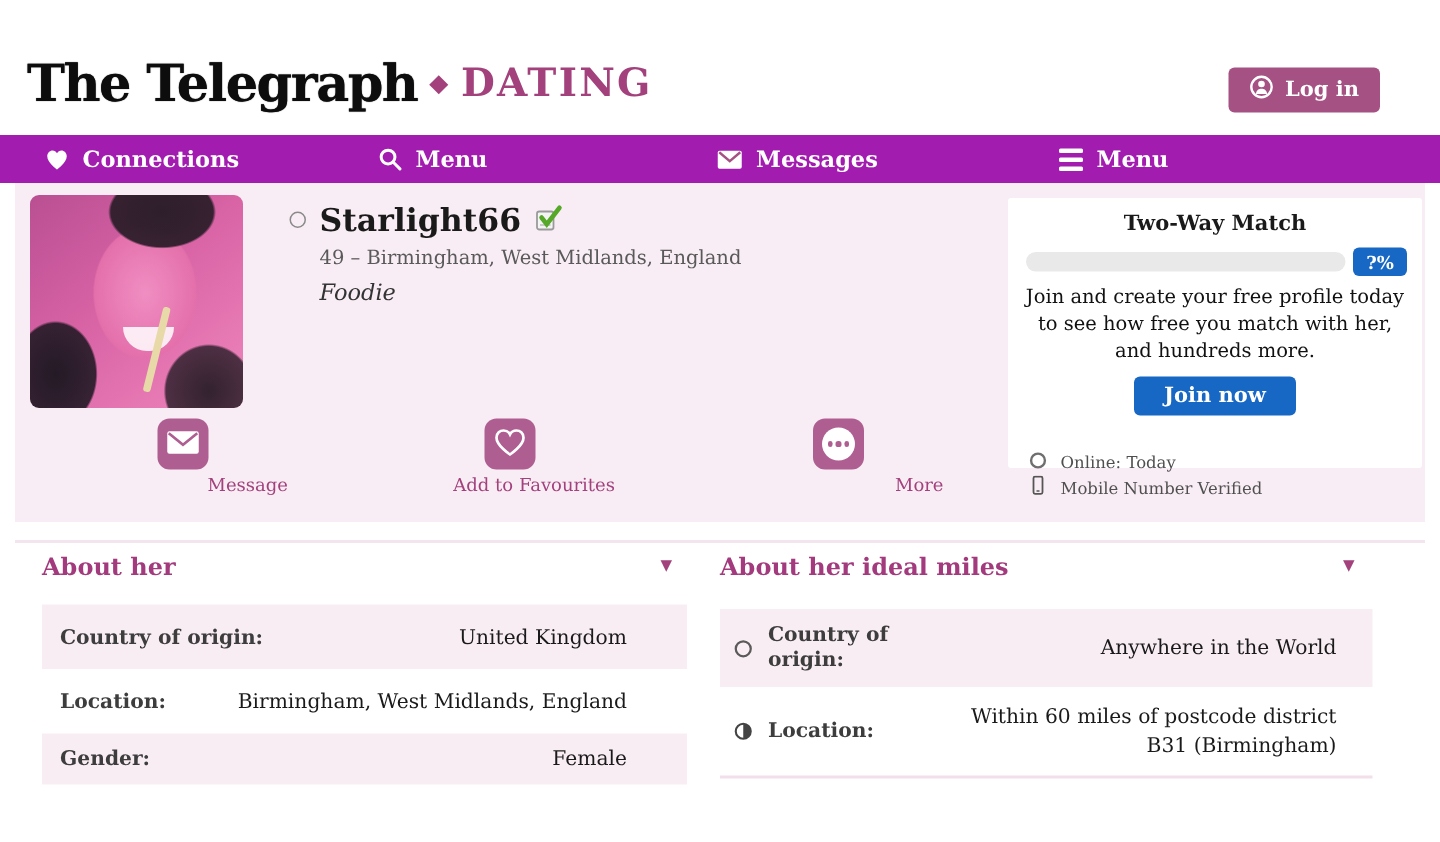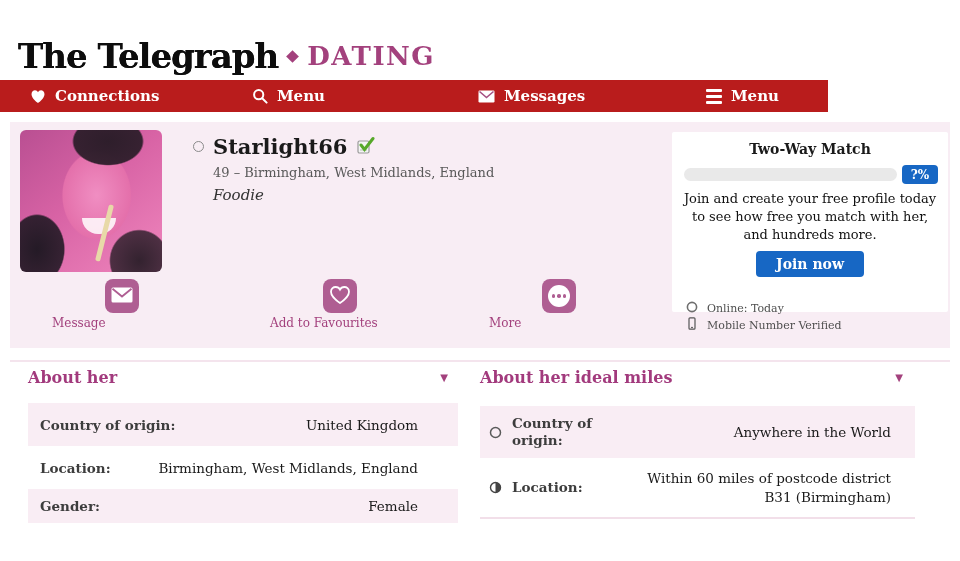--- a/index.html
+++ b/index.html
@@ -9,21 +9,21 @@
 
   
   .header { position:absolute; top:0; left:0; width:960px; height:64px; background:#fff;padding-left:35px; }
   .logo { position:absolute; left:18px; top:36px; display:flex; align-items:center; gap:10px; white-space:nowrap; }
   .logo-main { font-family:"DejaVu Serif",serif; font-weight:bold; font-size:34px; color:#0d0d0d; letter-spacing:-1px; text-shadow:0 0 0.6px #0d0d0d; }
   .logo-sep { width:9px; height:9px; background:#a3417d; transform:rotate(45deg); display:inline-block; }
   .logo-sub { font-size:26px; font-weight:bold; color:#a3417d; letter-spacing:1.5px; }
   .login-btn { position:absolute; right:40px; top:45px; height:30px; background:#a65183; border:none; border-radius:4px; color:#fff; font-family:"DejaVu Serif",serif; font-weight:bold; font-size:14px; display:flex; align-items:center; gap:8px; padding:0 14px; cursor:pointer; }
 
   
-  .nav { position:absolute; top:80px; left:0; width:828px; height:32px; background:#b91c1c; }
+  .nav { position:absolute; top:90px; left:0; width:960px; height:32px; background:#a21caf; }
   .nav-item { position:absolute; top:0; height:32px; display:flex; align-items:center; gap:9px; color:#fff; font-weight:bold; font-size:15px; cursor:pointer; }
   .nav-item svg { display:block; }
   .burger { display:flex; flex-direction:column; gap:3px; }
   .burger span { display:block; width:16px; height:3px; background:#fff; border-radius:1px; }
 
   
   .hero { position:absolute; top:122px; left:10px; width:940px; height:226px; background:#f8edf4; }
   .photo { position:absolute; left:10px; top:8px; width:142px; height:142px; border-radius:6px; overflow:hidden;
     background:
       radial-gradient(ellipse 62px 42px at 62% 8%, #2e1e2b 0%, rgba(46,30,43,.95) 55%, rgba(46,30,43,0) 58%),
@@ -47,21 +47,21 @@
   .mc-bar-row { display:flex; align-items:center; gap:5px; margin:8px 10px 6px 12px; }
   .mc-bar { flex:1; height:13px; background:#e9e9e9; border-radius:7px; }
   .mc-badge { width:36px; height:19px; background:#1767c4; border-radius:4px; color:#fff; font-weight:bold; font-size:12px; display:flex; align-items:center; justify-content:center; }
   .mc-desc { text-align:center; font-size:13px; line-height:18px; color:#111; padding:0 7px; }
   .mc-join { display:block; margin:7px auto 6px; background:#1767c4; border:none; border-radius:4px; color:#fff; font-family:"DejaVu Serif",serif; font-weight:bold; font-size:14px; padding:5px 20px; cursor:pointer; }
   .mc-statuses { margin-left:14px;margin-top:24px; }
   .mc-status { display:flex; align-items:center; gap:9px; font-size:11px; color:#4f4f4f; line-height:14px; }
   .mc-status svg { flex:0 0 auto; }
 
   
-  .action { position:absolute; top:157px; width:140px; text-align:left; cursor:pointer; }
+  .action { position:absolute; top:157px; width:140px; text-align:right; cursor:pointer; }
   .action-btn { width:34px; height:34px; background:#af5e92; border:none; border-radius:8px; margin:0 auto; display:flex; align-items:center; justify-content:center; cursor:pointer; }
   .action-label { display:block; margin-top:3px; font-size:12px; color:#a3417d; }
   .more-circle { width:22px; height:22px; background:#fff; border-radius:50%; display:flex; align-items:center; justify-content:center; gap:2px; }
   .more-circle i { width:3.5px; height:3.5px; background:#af5e92; border-radius:50%; }
 
   
   .page-divider { position:absolute; top:360px; left:10px; width:940px; height:2px; background:#f4e4ed; }
 
   
   .section { position:absolute; top:368px; }
@@ -90,20 +90,30 @@
 <body>
 
 <div class="screen">
 
   <div class="header">
     <div class="logo">
       <span class="logo-main">The Telegraph</span>
       <span class="logo-sep"></span>
       <span class="logo-sub">DATING</span>
     </div>
+    <button class="login-btn">
+      <span>
+        <svg width="16" height="16" viewBox="0 0 16 16">
+          <circle cx="8" cy="8" r="6.8" fill="none" stroke="#fff" stroke-width="1.6"></circle>
+          <circle cx="8" cy="6" r="2.2" fill="#fff"></circle>
+          <path d="M4.2 12.6 C4.8 9.9 6.2 9.2 8 9.2 C9.8 9.2 11.2 9.9 11.8 12.6" fill="#fff"></path>
+        </svg>
+      </span>
+      <span>Log in</span>
+    </button>
   </div>
 
   <div class="nav">
     <div class="nav-item" style="left:30px;">
       <span>
         <svg width="16" height="15" viewBox="0 0 16 15">
           <path d="M8 14 C8 14 1.5 9.5 1.5 5.2 C1.5 2.8 3.3 1.3 5 1.3 C6.3 1.3 7.5 2.1 8 3.2 C8.5 2.1 9.7 1.3 11 1.3 C12.7 1.3 14.5 2.8 14.5 5.2 C14.5 9.5 8 14 8 14 Z" fill="#fff"></path>
         </svg>
       </span>
       <span>Connections</span>

